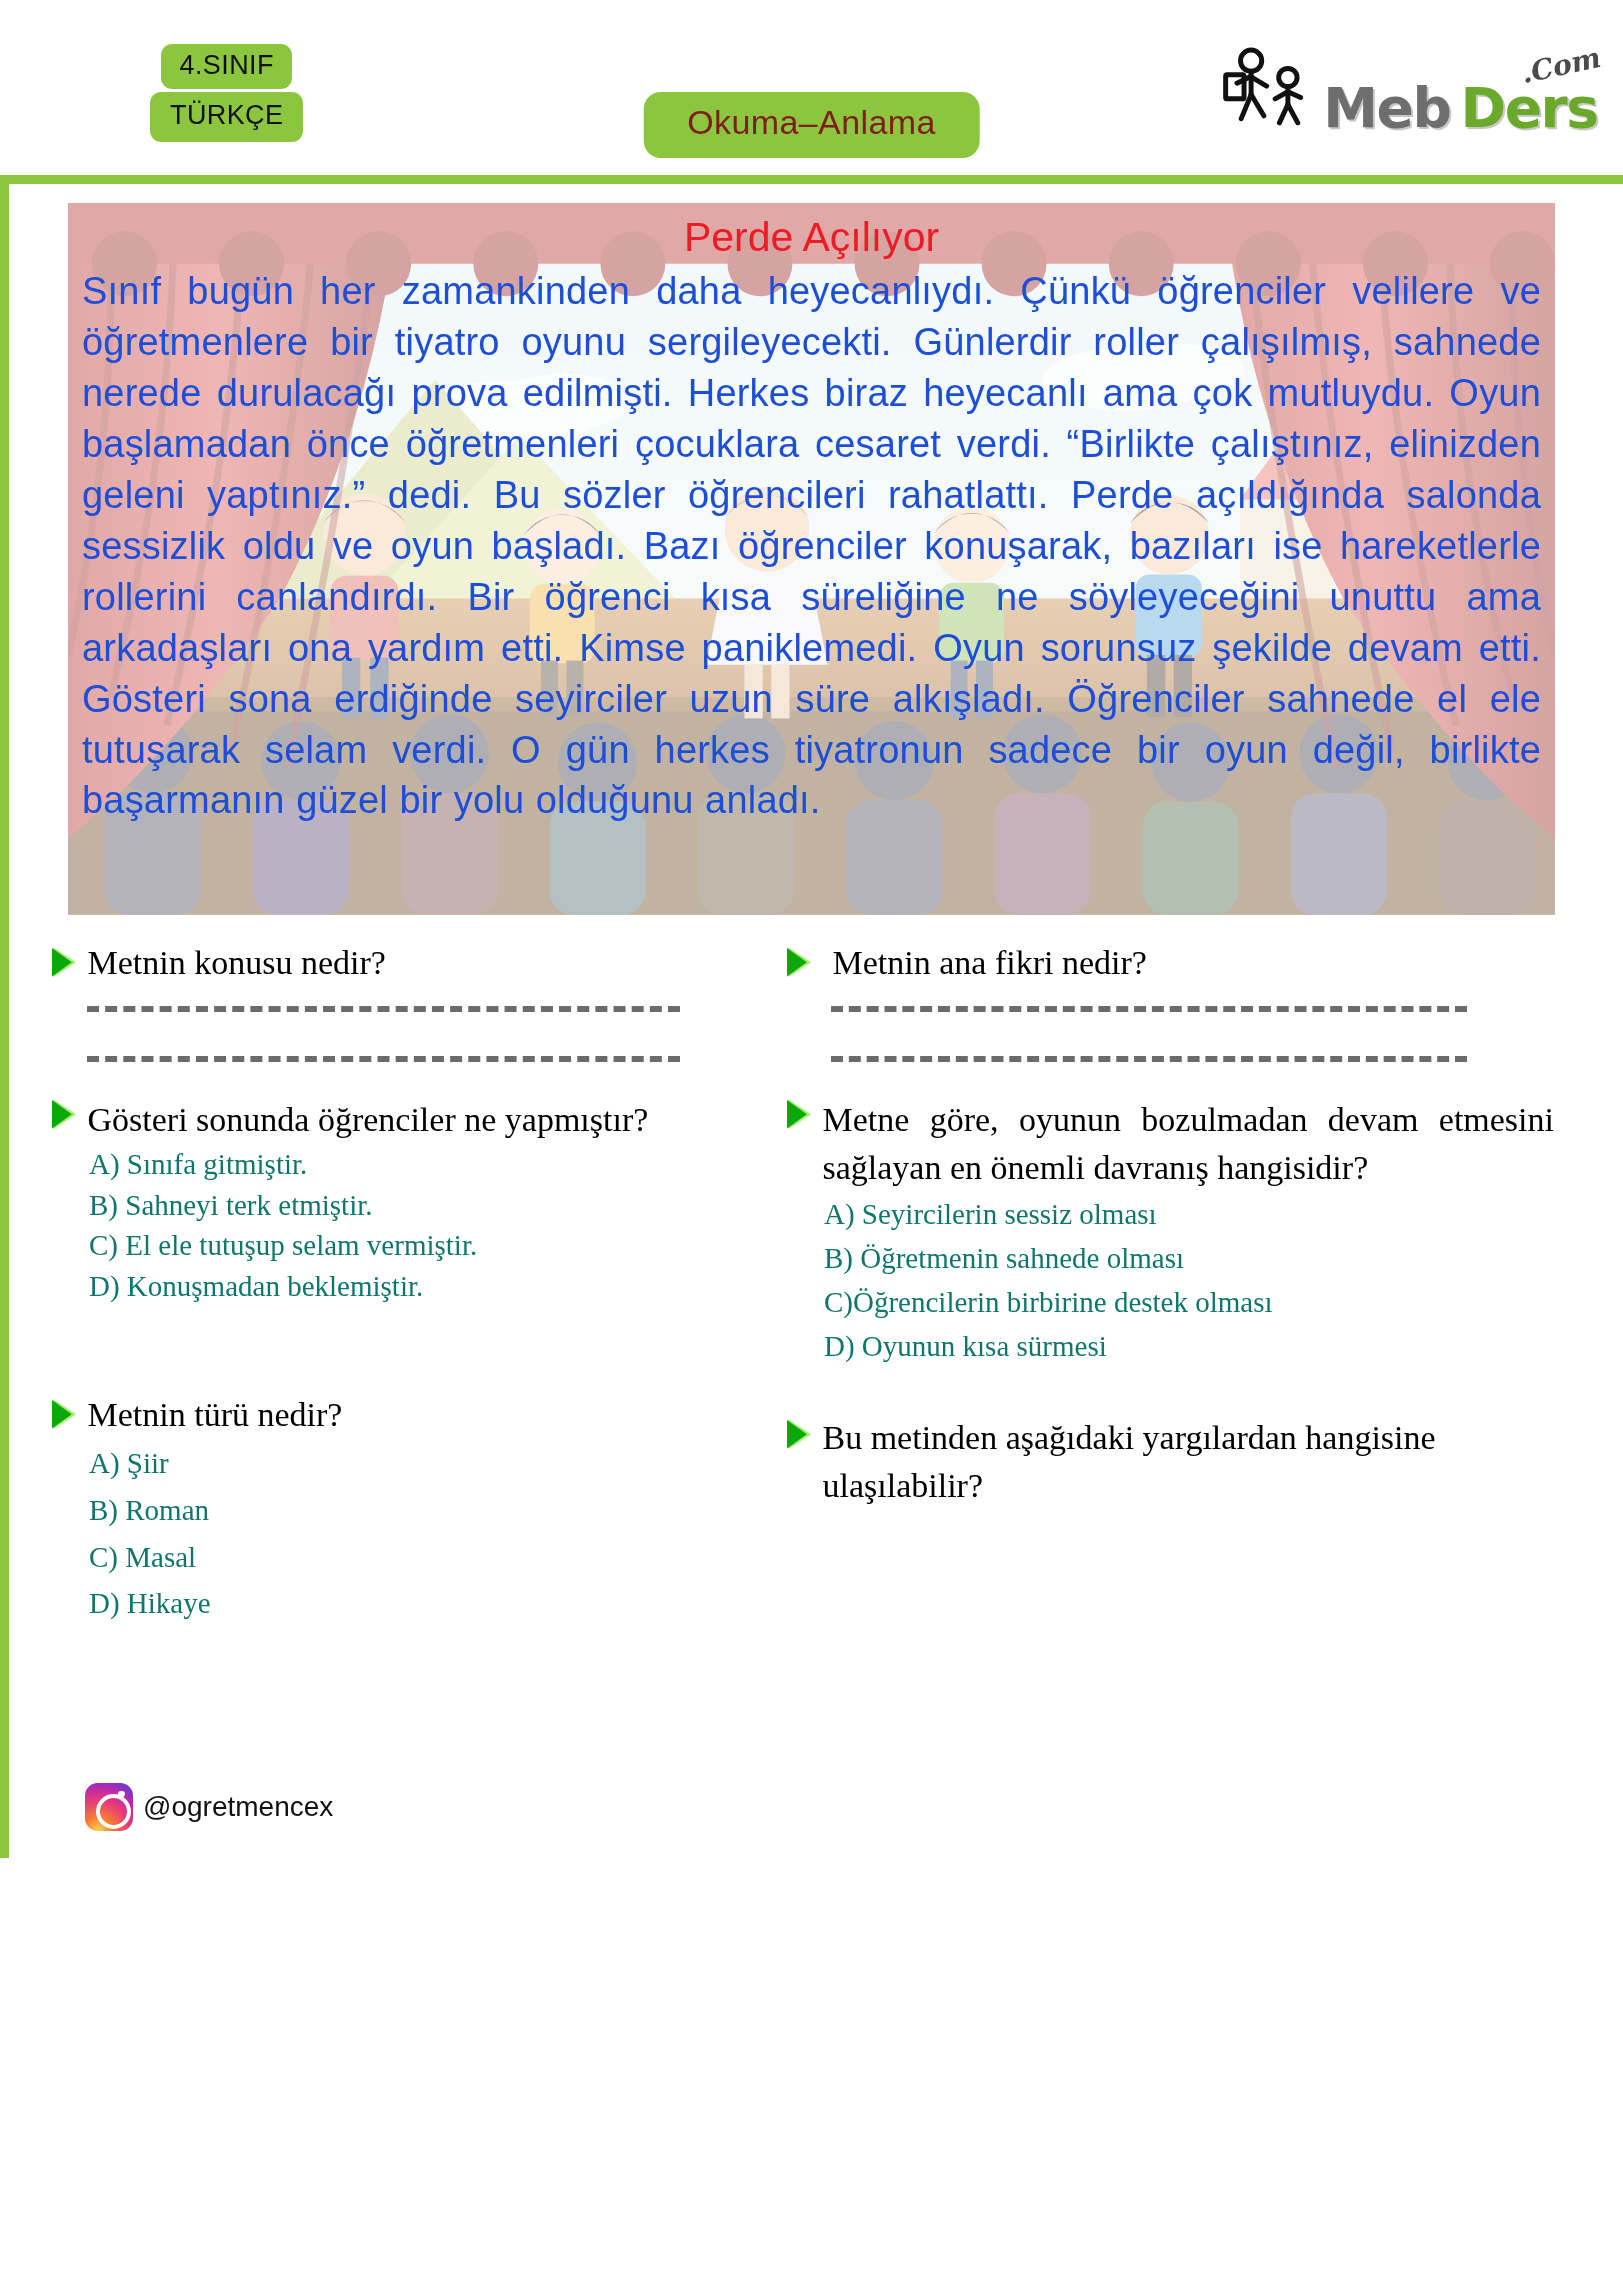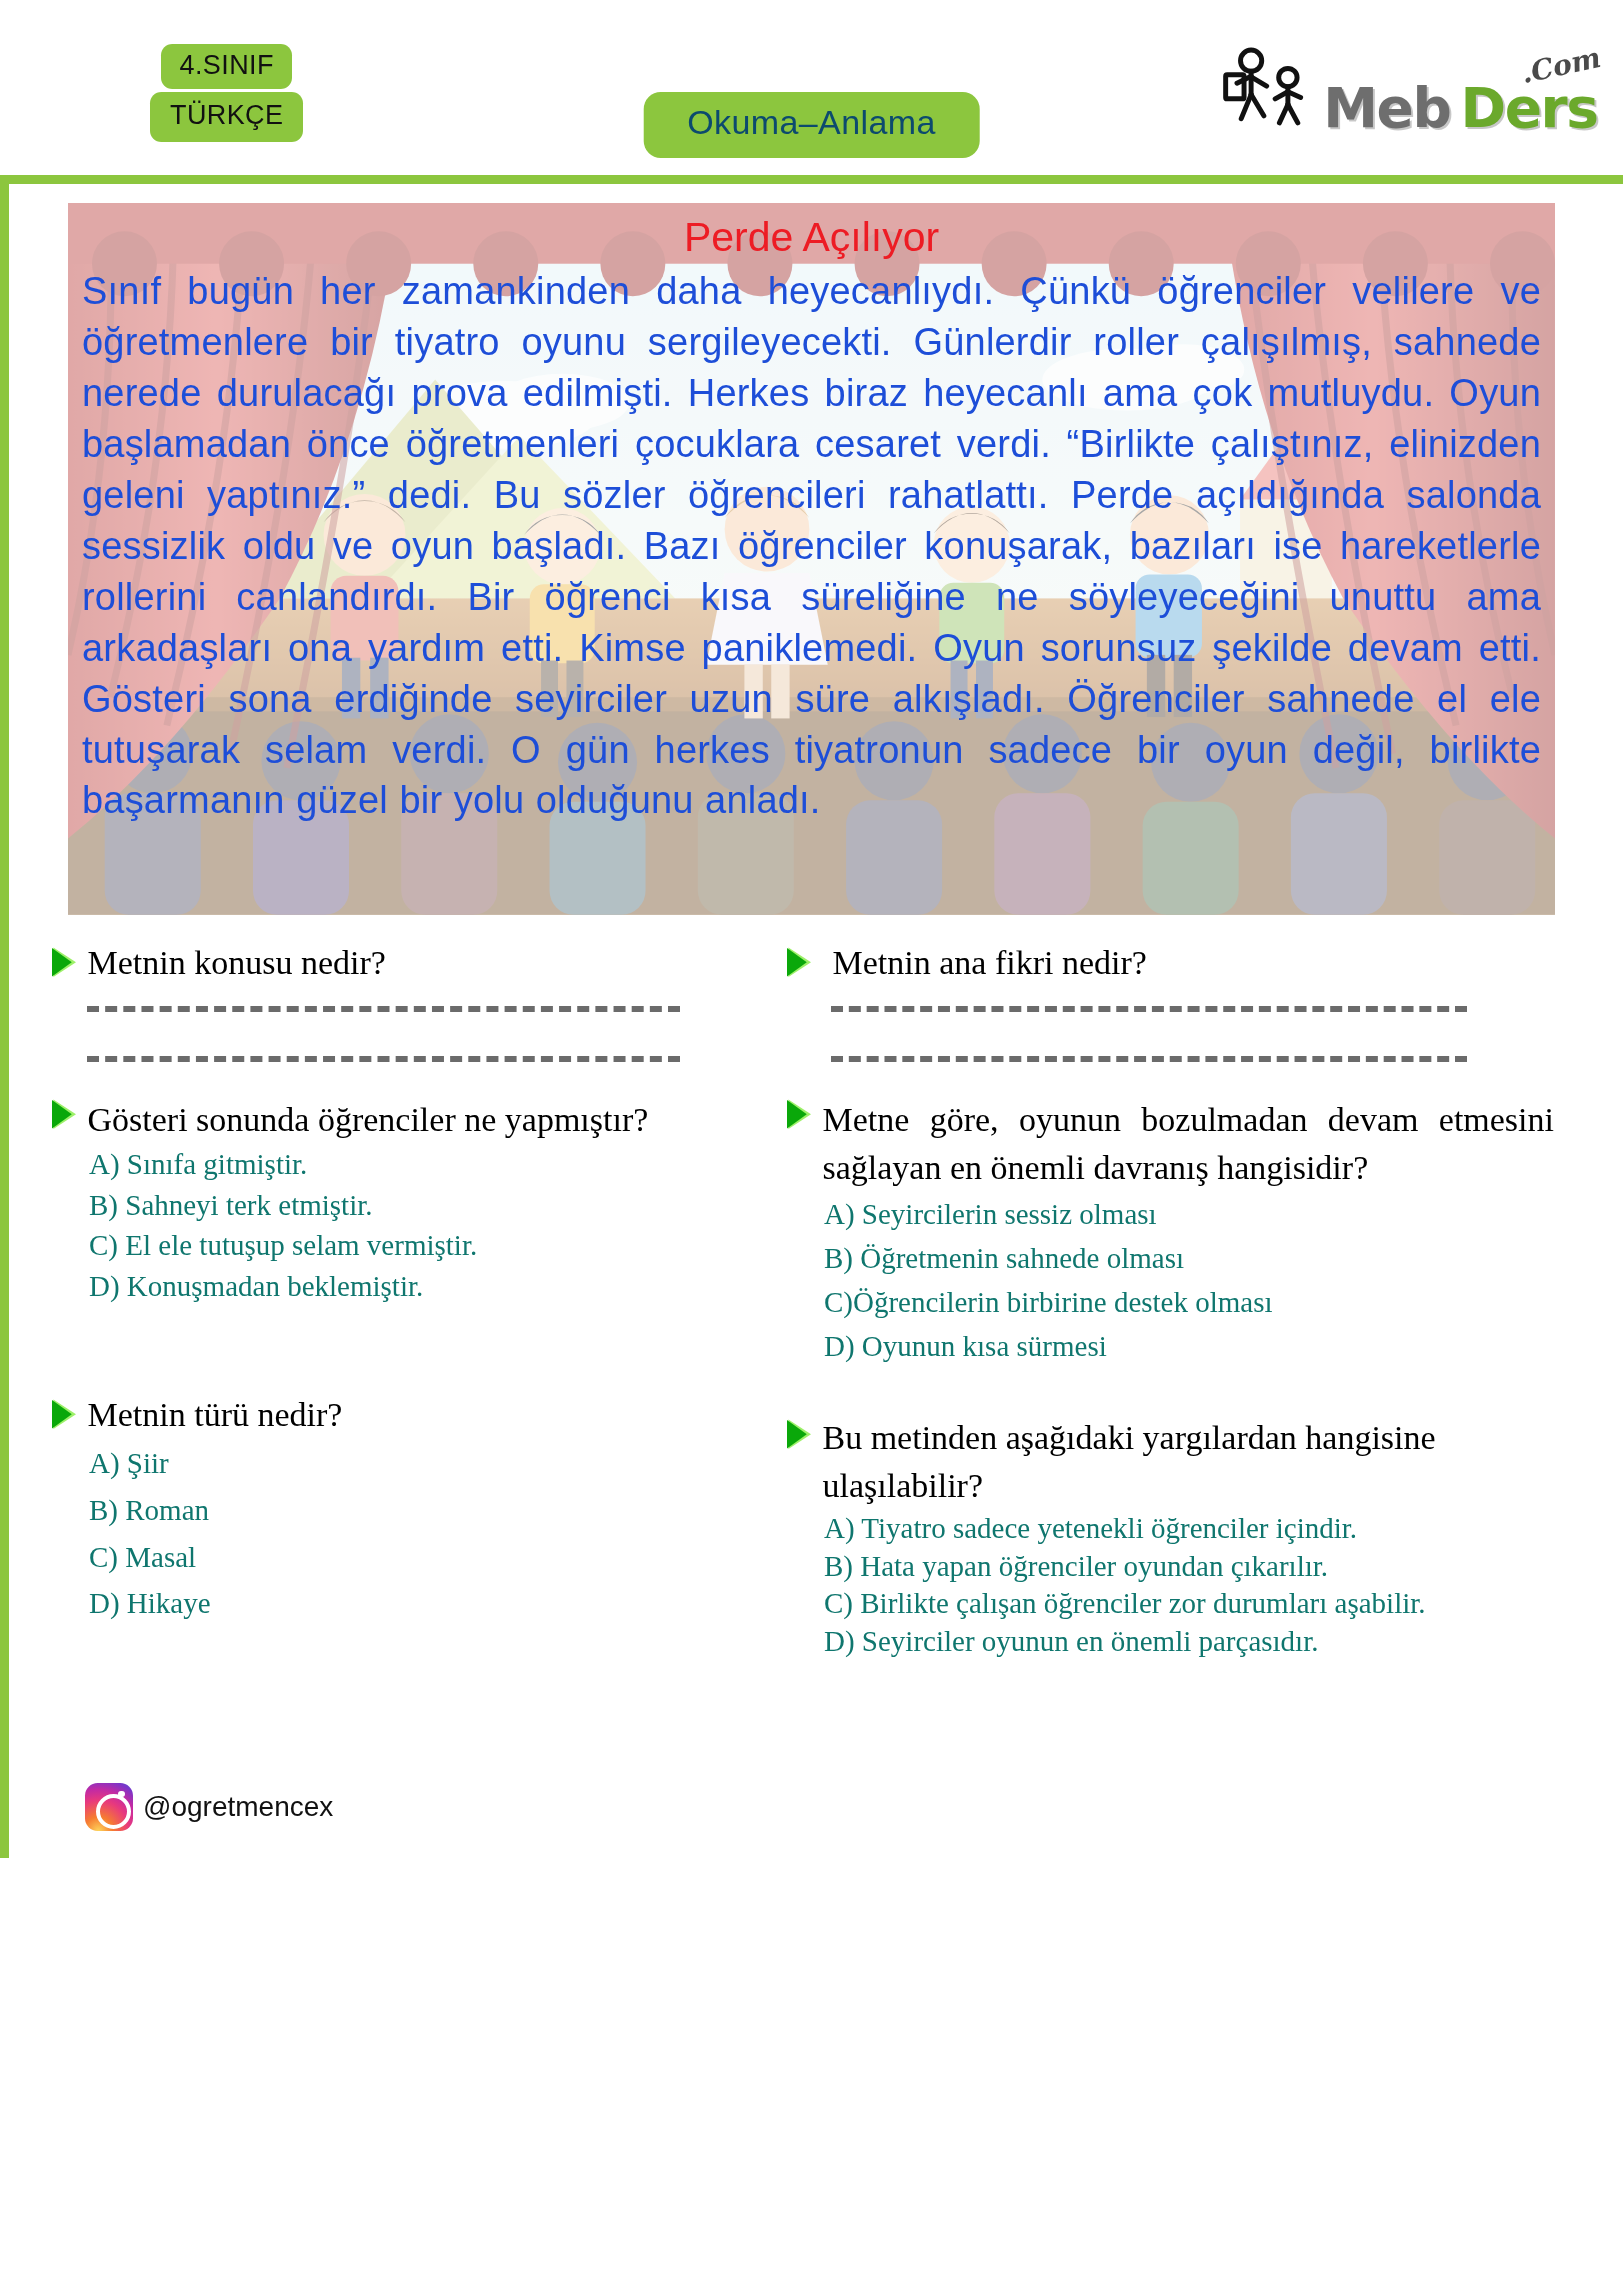--- a/index.html
+++ b/index.html
@@ -48,21 +48,21 @@
 
   .title-pill {
     position: absolute;
     left: 50%;
     transform: translateX(-50%);
     top: 92px;
     background: #8CC63E;
     border-radius: 17px;
     padding: 11.3px 44px 15.5px 44px;
     font-size: 34px;
-    color: #0c4a6e;
+    color: #7f1d1d;
     white-space: nowrap;
     letter-spacing: 0.4px;
   }
 
   .logo {
     position: absolute;
     right: 25.4px;
     top: 40px;
     display: flex;
     align-items: flex-end;
@@ -543,26 +543,20 @@
       <div class="qblock" style="margin-top:45px;">
         <div class="qhead">
           <span class="arrow" style="margin-top:4.2px;">
             <svg width="30" height="32.5" viewBox="0 0 42 46" aria-hidden="true">
               <path d="M6 2 L38 23 L6 44 Z" fill="#9ef06a"></path>
               <path d="M4 3 L32 23 L4 43 Z" fill="#0aa80a"></path>
             </svg>
           </span>
           <span class="qtext nojust">Bu metinden aşağıdaki yargılardan hangisine ulaşılabilir?</span>
         </div>
-        <div class="options" style="line-height:1.30;">
-          <div class="opt">A) Tiyatro sadece yetenekli öğrenciler içindir.</div>
-          <div class="opt">B) Hata yapan öğrenciler oyundan çıkarılır.</div>
-          <div class="opt">C) Birlikte çalışan öğrenciler zor durumları aşabilir.</div>
-          <div class="opt">D) Seyirciler oyunun en önemli parçasıdır.</div>
-        </div>
       </div>
     </div>
   </div>
 
   <div class="footer">
     <span class="ig-icon"></span>
     <span class="ig-handle">@ogretmencex</span>
   </div>
 
 </div>

